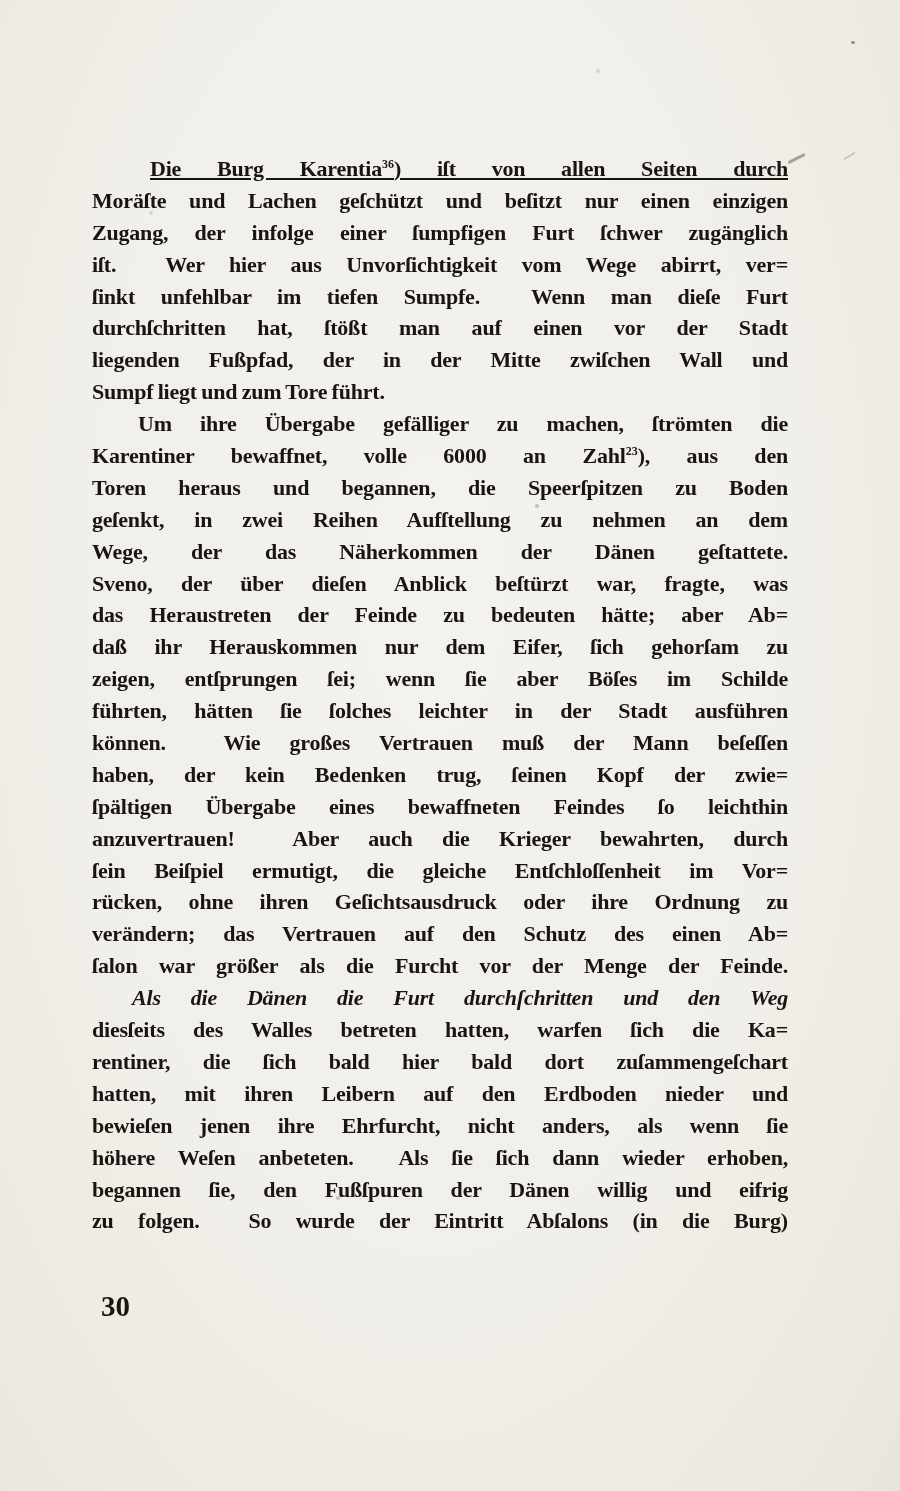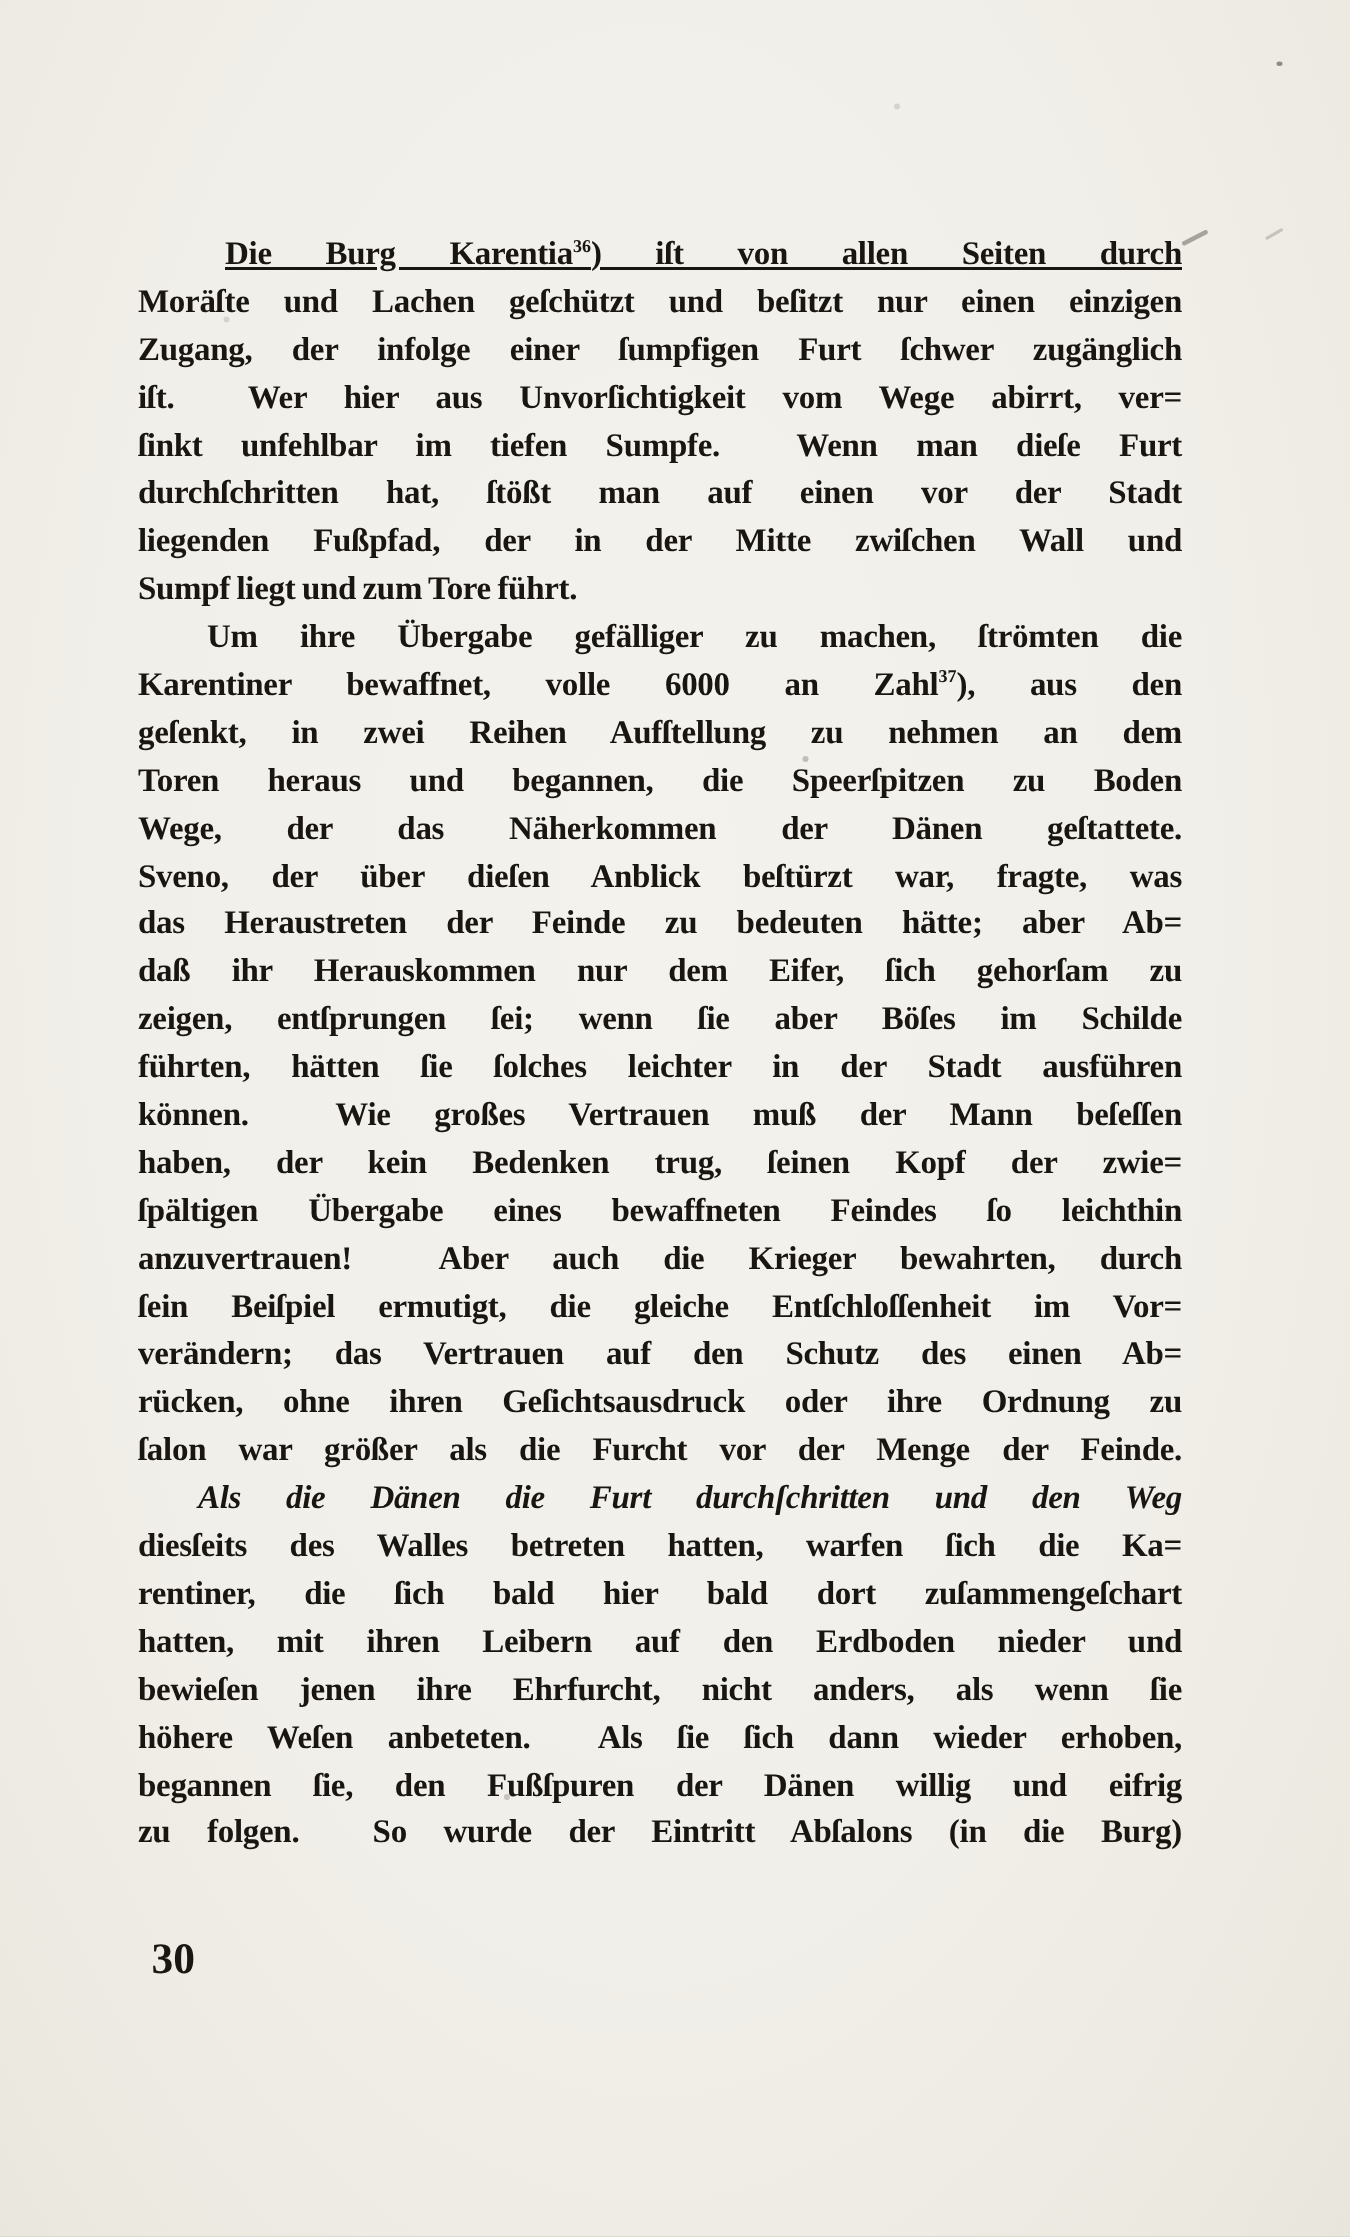--- a/index.html
+++ b/index.html
@@ -72,36 +72,36 @@
       <div class="line">Zugang, der infolge einer ſumpfigen Furt ſchwer zugänglich</div>
       <div class="line">iſt.&nbsp; Wer hier aus Unvorſichtigkeit vom Wege abirrt, ver=</div>
       <div class="line">ſinkt unfehlbar im tiefen Sumpfe.&nbsp; Wenn man dieſe Furt</div>
       <div class="line">durchſchritten hat, ſtößt man auf einen vor der Stadt</div>
       <div class="line">liegenden Fußpfad, der in der Mitte zwiſchen Wall und</div>
       <div class="line short">Sumpf liegt und zum Tore führt.</div>
     </div>
 
     <div class="para">
       <div class="line p2-first">Um ihre Übergabe gefälliger zu machen, ſtrömten die</div>
-      <div class="line"><span>Karentiner bewaffnet, volle 6000 an Zahl</span><sup class="fn">37</sup><span>), aus den</span></div>
+      <div class="line"><span>Karentiner bewaffnet, volle 6000 an Zahl</span><sup class="fn">23</sup><span>), aus den</span></div>
+      <div class="line">Toren heraus und begannen, die Speerſpitzen zu Boden</div>
       <div class="line">geſenkt, in zwei Reihen Aufſtellung zu nehmen an dem</div>
-      <div class="line">Toren heraus und begannen, die Speerſpitzen zu Boden</div>
       <div class="line">Wege, der das Näherkommen der Dänen geſtattete.</div>
       <div class="line">Sveno, der über dieſen Anblick beſtürzt war, fragte, was</div>
       <div class="line">das Heraustreten der Feinde zu bedeuten hätte; aber Ab=</div>
       <div class="line">daß ihr Herauskommen nur dem Eifer, ſich gehorſam zu</div>
       <div class="line">zeigen, entſprungen ſei; wenn ſie aber Böſes im Schilde</div>
       <div class="line">führten, hätten ſie ſolches leichter in der Stadt ausführen</div>
       <div class="line">können.&nbsp; Wie großes Vertrauen muß der Mann beſeſſen</div>
       <div class="line">haben, der kein Bedenken trug, ſeinen Kopf der zwie=</div>
       <div class="line">ſpältigen Übergabe eines bewaffneten Feindes ſo leichthin</div>
       <div class="line">anzuvertrauen!&nbsp; Aber auch die Krieger bewahrten, durch</div>
       <div class="line">ſein Beiſpiel ermutigt, die gleiche Entſchloſſenheit im Vor=</div>
+      <div class="line">rücken, ohne ihren Geſichtsausdruck oder ihre Ordnung zu</div>
       <div class="line">verändern; das Vertrauen auf den Schutz des einen Ab=</div>
-      <div class="line">rücken, ohne ihren Geſichtsausdruck oder ihre Ordnung zu</div>
       <div class="line">ſalon war größer als die Furcht vor der Menge der Feinde.</div>
     </div>
 
     <div class="para">
       <div class="line p3-first">Als die Dänen die Furt durchſchritten und den Weg</div>
       <div class="line">diesſeits des Walles betreten hatten, warfen ſich die Ka=</div>
       <div class="line">rentiner, die ſich bald hier bald dort zuſammengeſchart</div>
       <div class="line">hatten, mit ihren Leibern auf den Erdboden nieder und</div>
       <div class="line">bewieſen jenen ihre Ehrfurcht, nicht anders, als wenn ſie</div>
       <div class="line">höhere Weſen anbeteten.&nbsp; Als ſie ſich dann wieder erhoben,</div>

